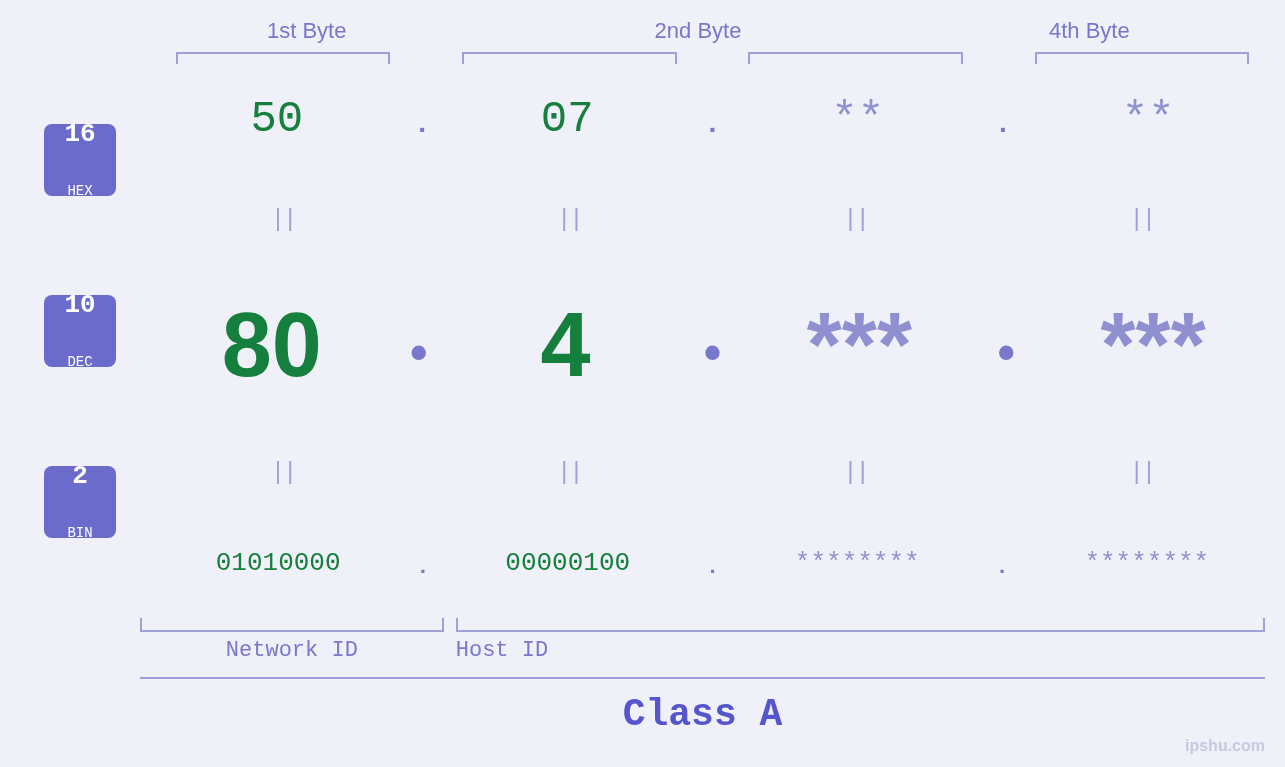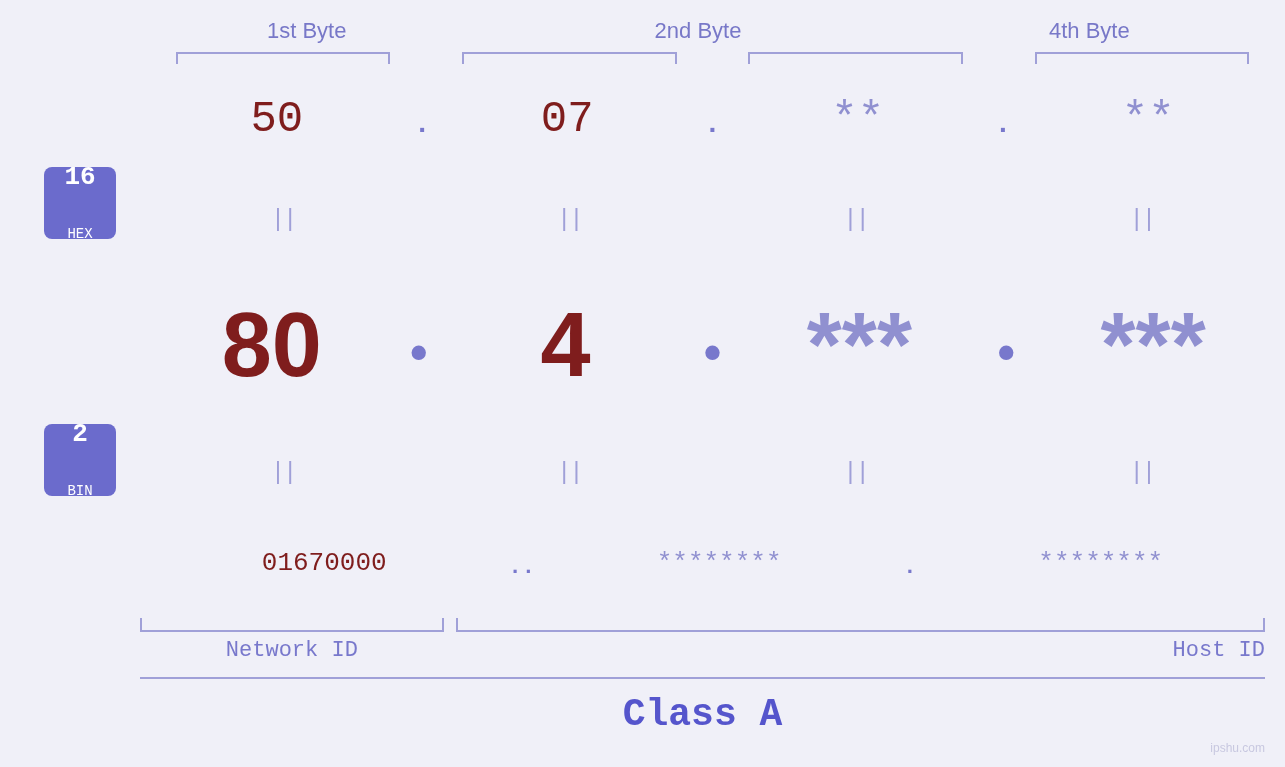--- a/index.html
+++ b/index.html
@@ -126,21 +126,21 @@
 
     .cell {
       flex: 1;
       display: flex;
       align-items: center;
       justify-content: center;
       position: relative;
     }
 
     .cell-value {
-      color: #7f1d1d;
+      color: #15803d;
       text-align: center;
     }
 
     .cell-dot {
       color: #7878cc;
       font-size: 28px;
       font-weight: bold;
       margin-bottom: -10px;
     }
 
@@ -187,22 +187,23 @@
       color: #a0a0d8;
       font-size: 24px;
       letter-spacing: -2px;
     }
 
     .watermark {
       position: absolute;
       bottom: 12px;
       right: 20px;
       color: #c8c8e0;
-      font-size: 12px;
+      font-size: 16px;
       font-family: Arial, sans-serif;
+      font-weight: bold;
     }
 
     .masked {
       color: #9090d0;
     }
   </style>
 </head>
 <body>
 
 <div class="main-container">
@@ -229,20 +230,24 @@
   </div>
 
   <div class="content-area">
 
     <div class="badges-col">
       <div class="badge">
         <span class="badge-number">16</span>
         <span class="badge-label">HEX</span>
       </div>
       <div class="badge">
+        <span class="badge-number">10</span>
+        <span class="badge-label">DEC</span>
+      </div>
+      <div class="badge">
         <span class="badge-number">2</span>
         <span class="badge-label">BIN</span>
       </div>
     </div>
 
     <div class="data-area">
       <div class="data-rows">
 
         <div class="data-row">
           <div class="cell">
@@ -323,24 +328,27 @@
             <span class="double-bar">||</span>
           </div>
           <div class="sep-cell" style="flex:0;width:40px"></div>
           <div class="sep-cell">
             <span class="double-bar">||</span>
           </div>
         </div>
 
         <div class="data-row">
           <div class="cell">
-            <span class="cell-value bin-value">01670000</span>
+            <span class="cell-value bin-value">01010000</span>
           </div>
           <div class="cell" style="flex:0;width:40px">
             <span class="cell-dot" style="font-size:22px">.</span>
+          </div>
+          <div class="cell">
+            <span class="cell-value bin-value">00000100</span>
           </div>
           <div class="cell" style="flex:0;width:40px">
             <span class="cell-dot" style="font-size:22px">.</span>
           </div>
           <div class="cell">
             <span class="cell-value bin-value masked">********</span>
           </div>
           <div class="cell" style="flex:0;width:40px">
             <span class="cell-dot" style="font-size:22px">.</span>
           </div>
@@ -359,21 +367,21 @@
 
       <div style="width:calc(27%); height:14px; border-bottom:2px solid #a0a0d8; border-left:2px solid #a0a0d8; border-right:2px solid #a0a0d8;"></div>
       <div style="width:12px;"></div>
 
       <div style="flex:1; height:14px; border-bottom:2px solid #a0a0d8; border-left:2px solid #a0a0d8; border-right:2px solid #a0a0d8;"></div>
     </div>
 
     <div style="display:flex; width:100%; margin-bottom:14px;">
       <div style="width:calc(27%); text-align:center; color:#7878cc; font-size:22px; font-family:'Courier New',Courier,monospace;">Network ID</div>
       <div style="width:12px;"></div>
-      <div style="flex:1; text-align:right; color:#7878cc; font-size:22px; font-family:'Courier New',Courier,monospace;">Host ID</div>
+      <div style="flex:1; text-align:left; color:#7878cc; font-size:22px; font-family:'Courier New',Courier,monospace;">Host ID</div>
     </div>
 
     <div style="width:100%; height:0; border-bottom:2px solid #a0a0d8; margin-bottom:14px;"></div>
 
     <div style="text-align:center; color:#5555cc; font-size:38px; font-family:'Courier New',Courier,monospace; font-weight:bold; padding-bottom:31px;">Class A</div>
 
   </div>
 
   <div class="watermark">ipshu.com</div>
 

